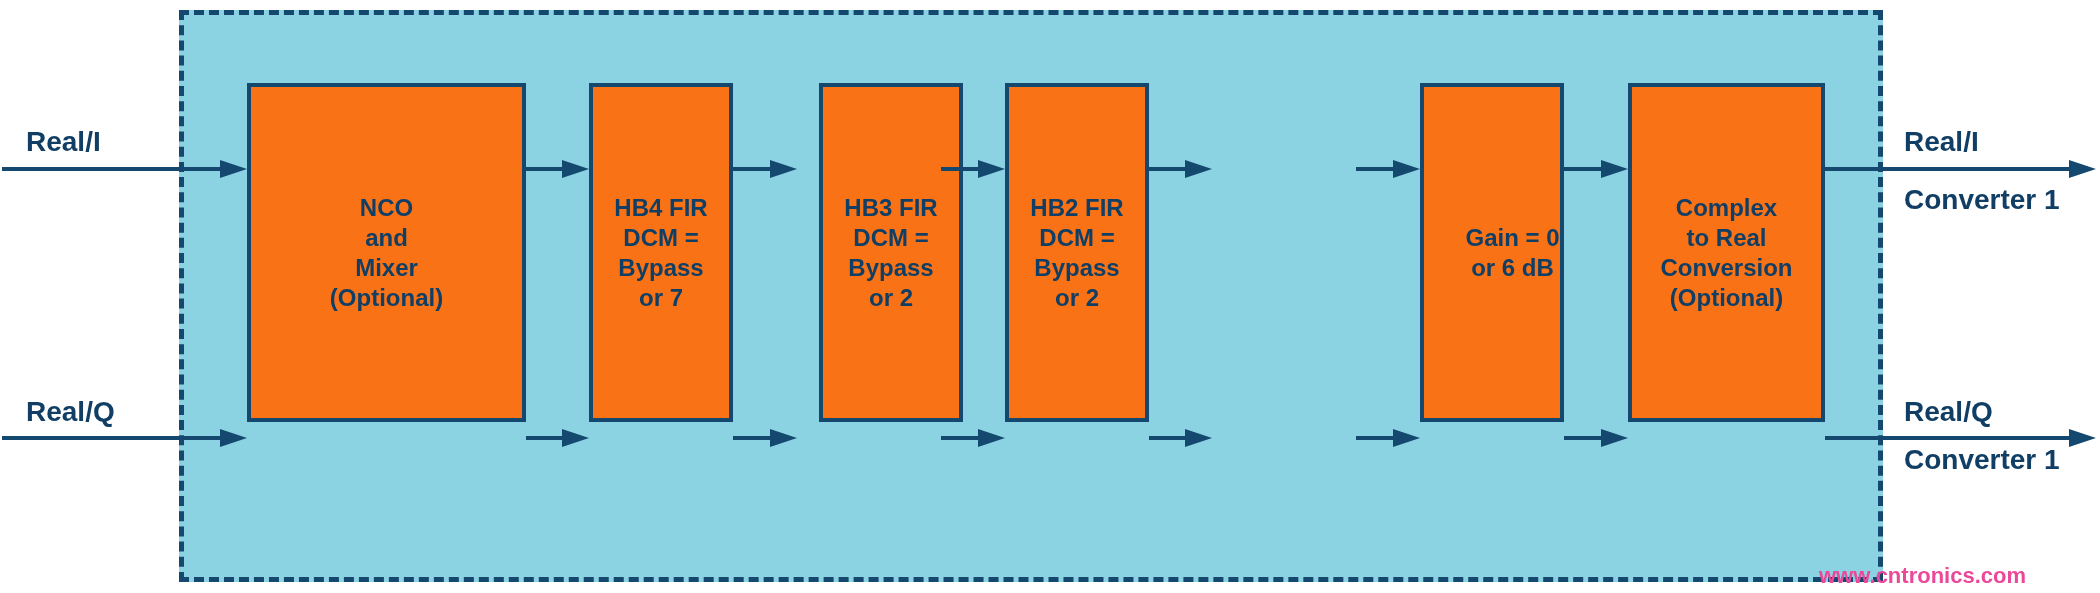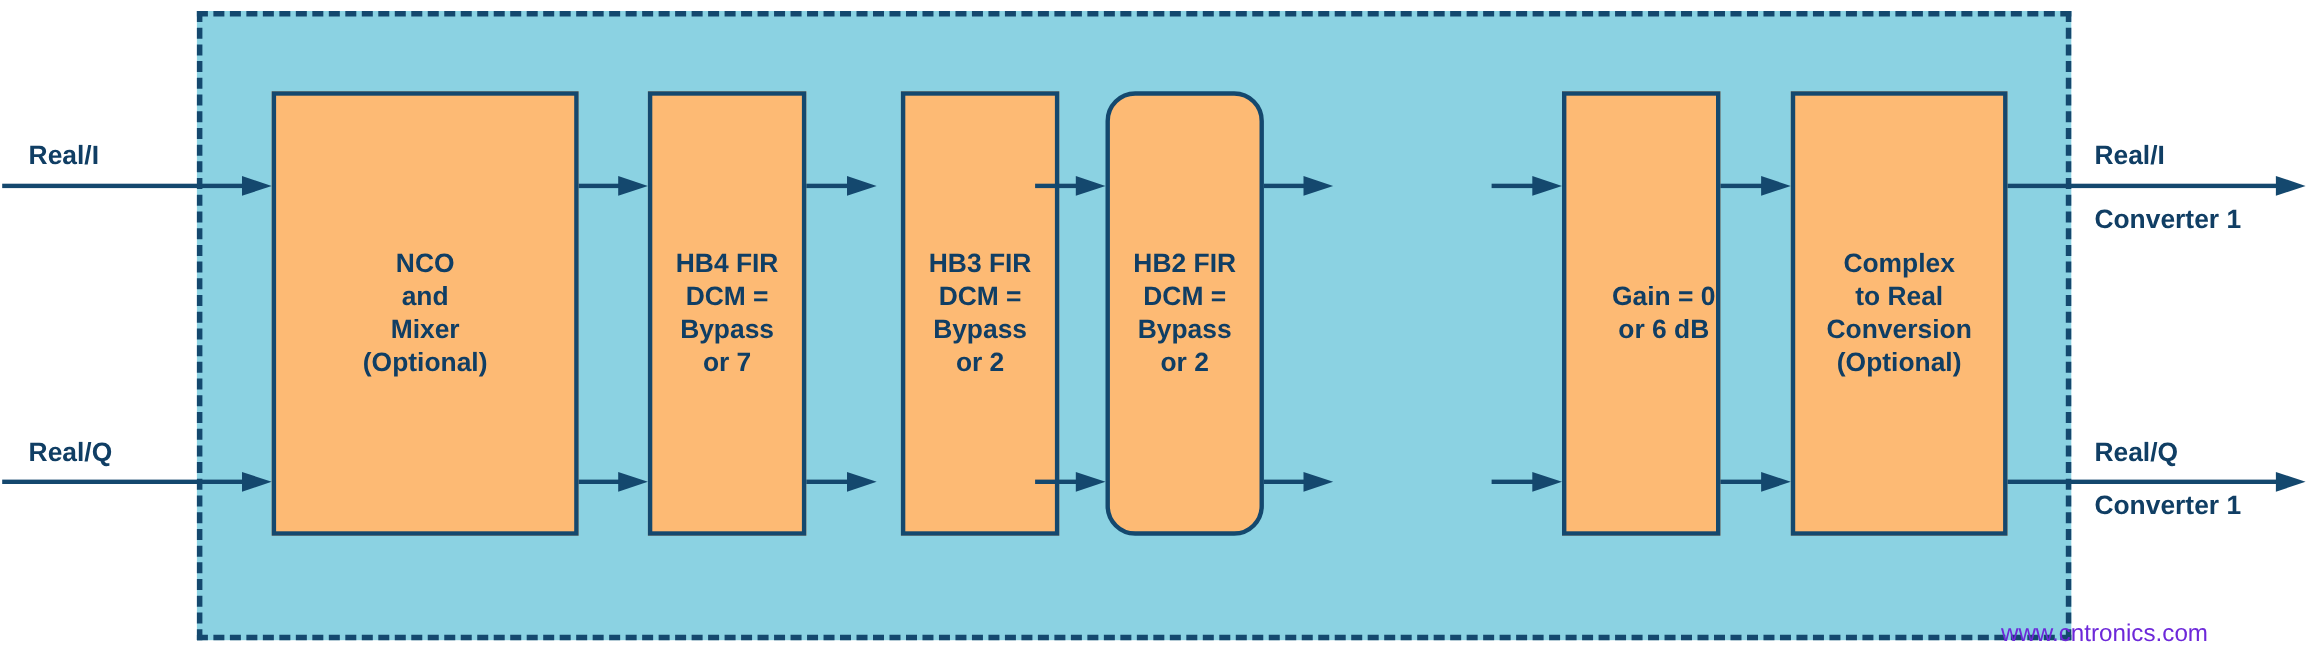--- a/index.html
+++ b/index.html
@@ -21,38 +21,38 @@
     height: 572px;
     background: #8BD2E2;
     border: 5px dashed #14486E;
     box-sizing: border-box;
   }
 
   
   .block {
     position: absolute;
     top: 83px;
-    height: 404px;
-    background: #fdba74;
+    height: 339px;
+    background: #f97316;
     border: 4px solid #14486E;
     box-sizing: border-box;
     display: flex;
     align-items: center;
     justify-content: center;
     text-align: center;
     font-weight: bold;
     font-size: 24px;
     line-height: 30px;
     color: #103E64;
     white-space: pre-line;
   }
   .blk-nco     { left: 247px;  width: 279px; }
   .blk-hb4     { left: 589px;  width: 144px; }
   .blk-hb3     { left: 797px;  width: 144px; margin-left: 22px; }
-  .blk-hb2     { left: 1005px; width: 144px; border-radius: 27px; }
+  .blk-hb2     { left: 1005px; width: 144px; }
   .blk-hb1     { left: 1212px; width: 144px; }
   .blk-gain    { left: 1420px; width: 144px; padding-left: 41px; }
   .blk-complex { left: 1628px; width: 197px; }
 
   
   .arrow { position: absolute; height: 20px; }
   .arrow .shaft {
     position: absolute;
     left: 0; right: 22px; top: 8px;
     height: 4px;
@@ -74,40 +74,40 @@
   .a-g3   { left: 941px;  width: 64px;  }
   .a-g4   { left: 1149px; width: 63px;  }
   .a-g5   { left: 1356px; width: 64px;  }
   .a-g6   { left: 1564px; width: 64px;  }
   .a-out  { left: 1825px; width: 271px; }
 
   
   .io-label {
     position: absolute;
     font-weight: bold;
-    font-size: 24px;
+    font-size: 28px;
     line-height: 28px;
     color: #103E64;
     white-space: nowrap;
   }
   .lbl-in-i  { left: 26px;   top: 128px; }
   .lbl-in-q  { left: 26px;   top: 398px; }
   .lbl-out-i { left: 1904px; top: 128px; }
   .lbl-cv0   { left: 1904px; top: 186px; }
   .lbl-out-q { left: 1904px; top: 398px; }
   .lbl-cv1   { left: 1904px; top: 446px; }
 
   .watermark {
     position: absolute;
     left: 1819px;
     top: 564px;
     font-size: 22px;
     line-height: 24px;
-    font-weight: normal;
-    color: #6d28d9;
+    font-weight: bold;
+    color: #ec4899;
     white-space: nowrap;
   }
 </style>
 </head>
 <body>
 
 <div class="canvas">
 
   <div class="region"></div>
 

